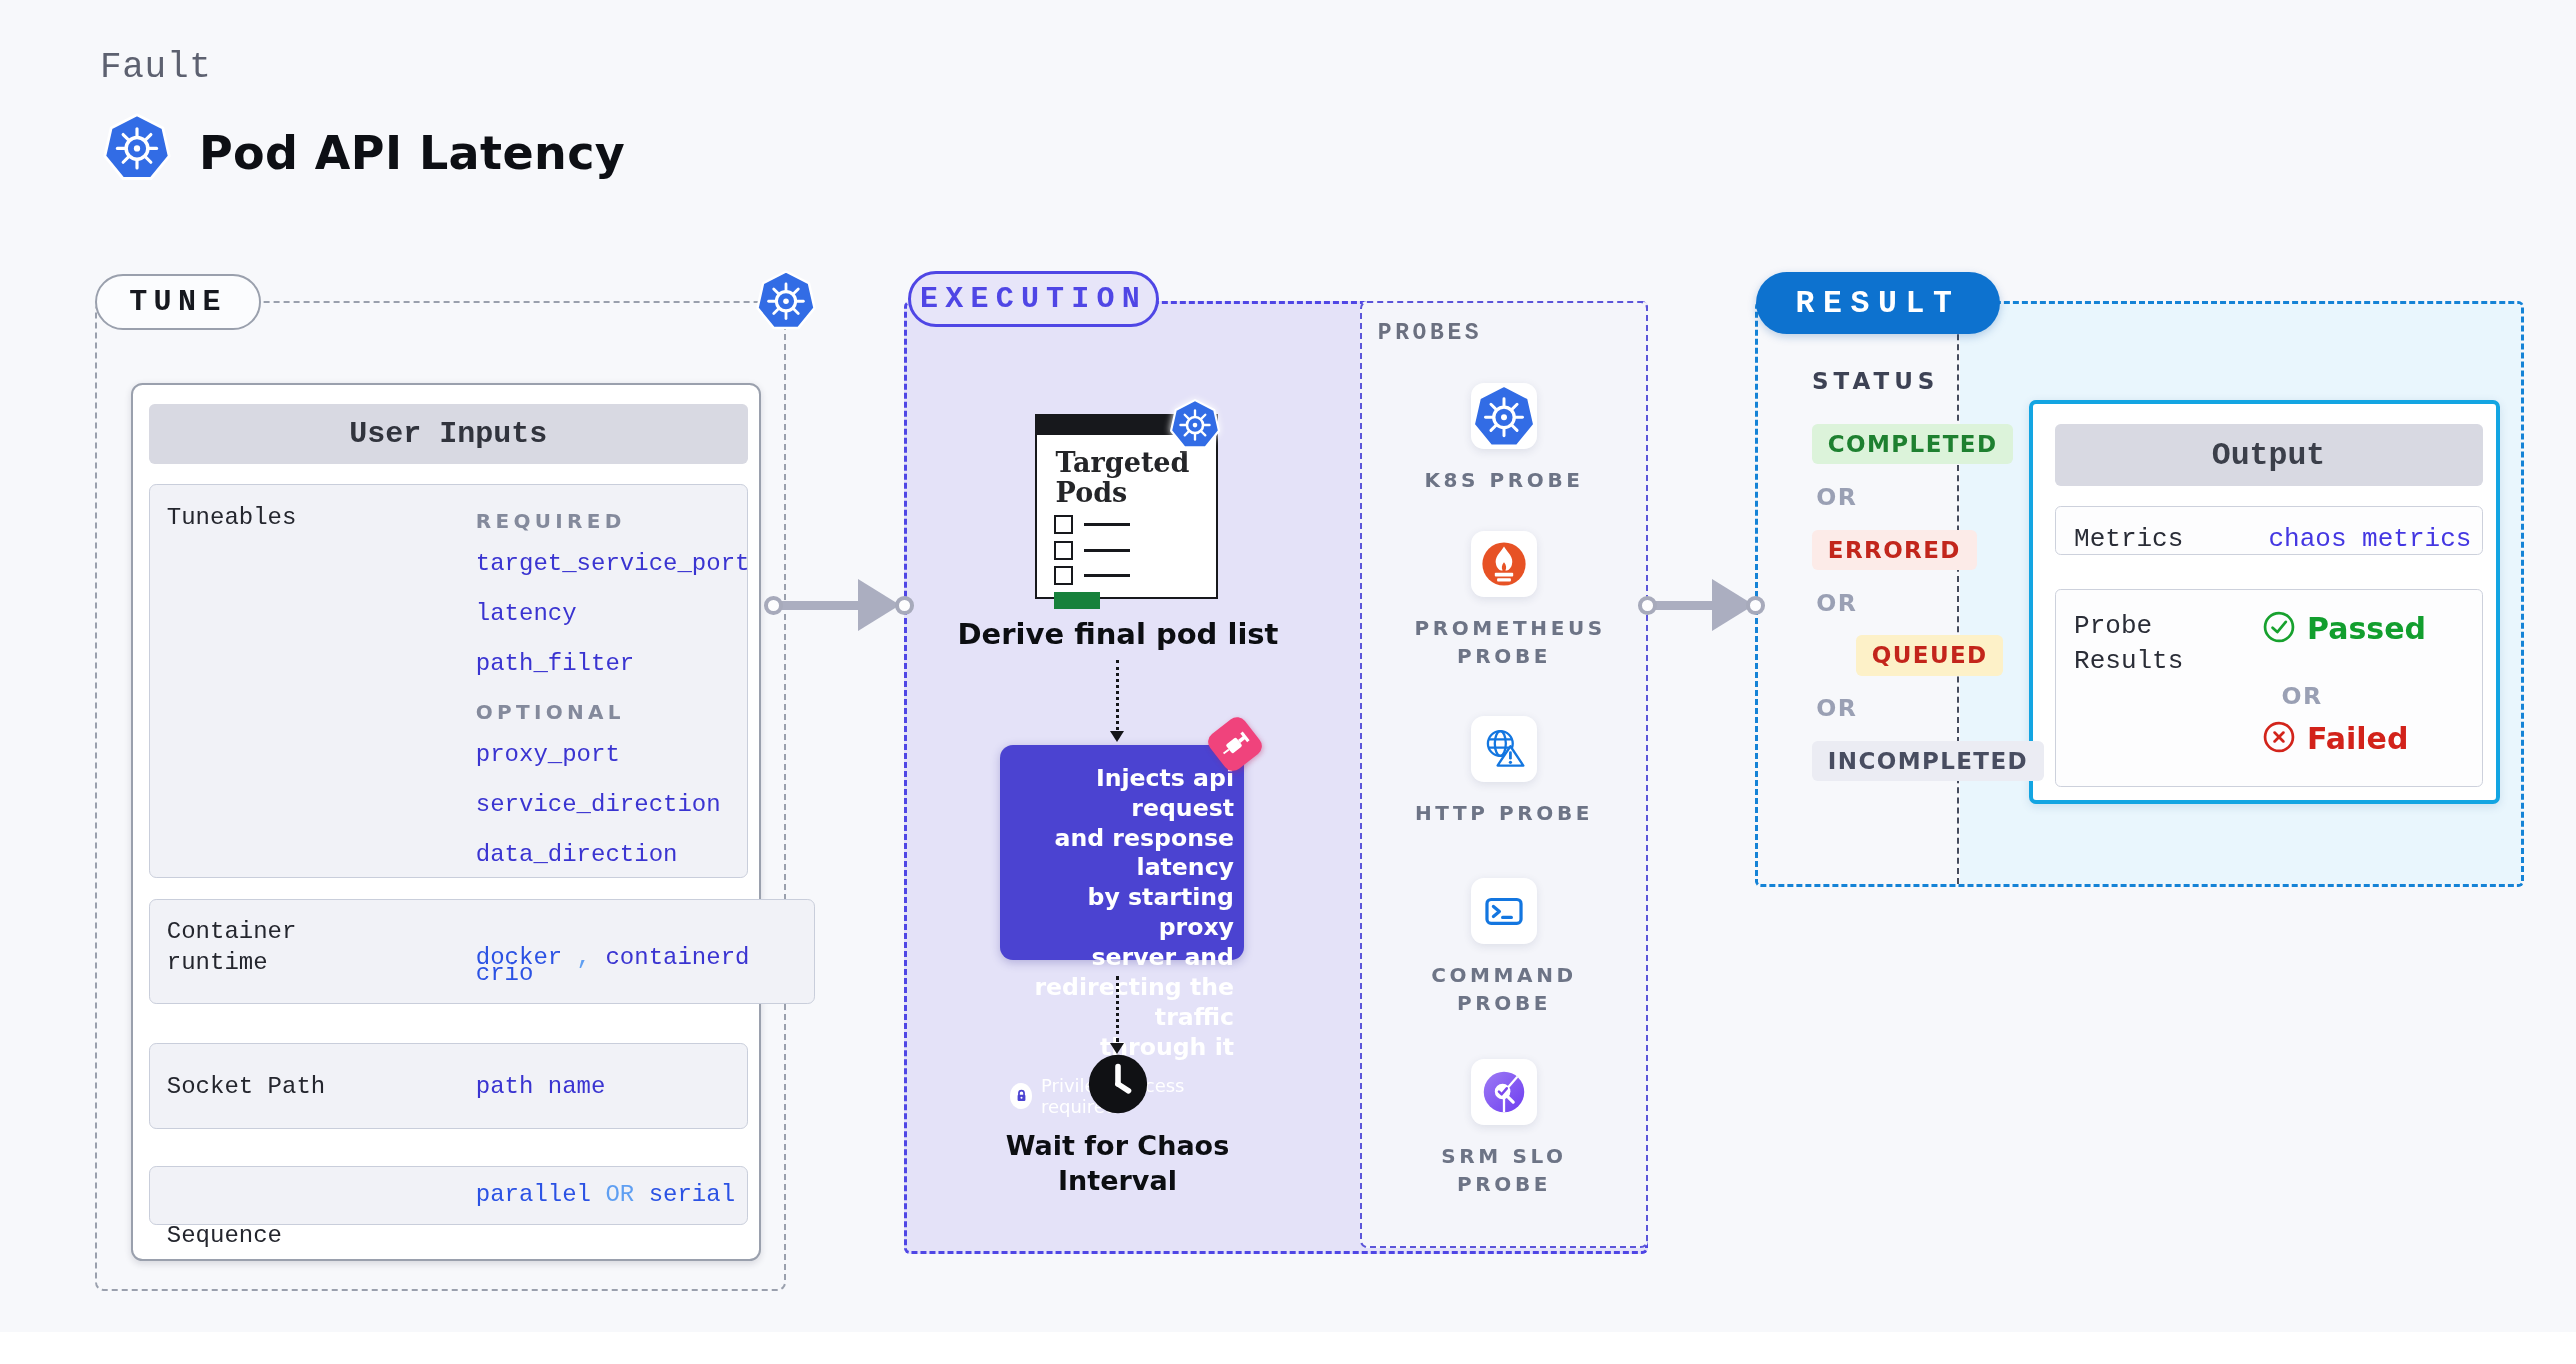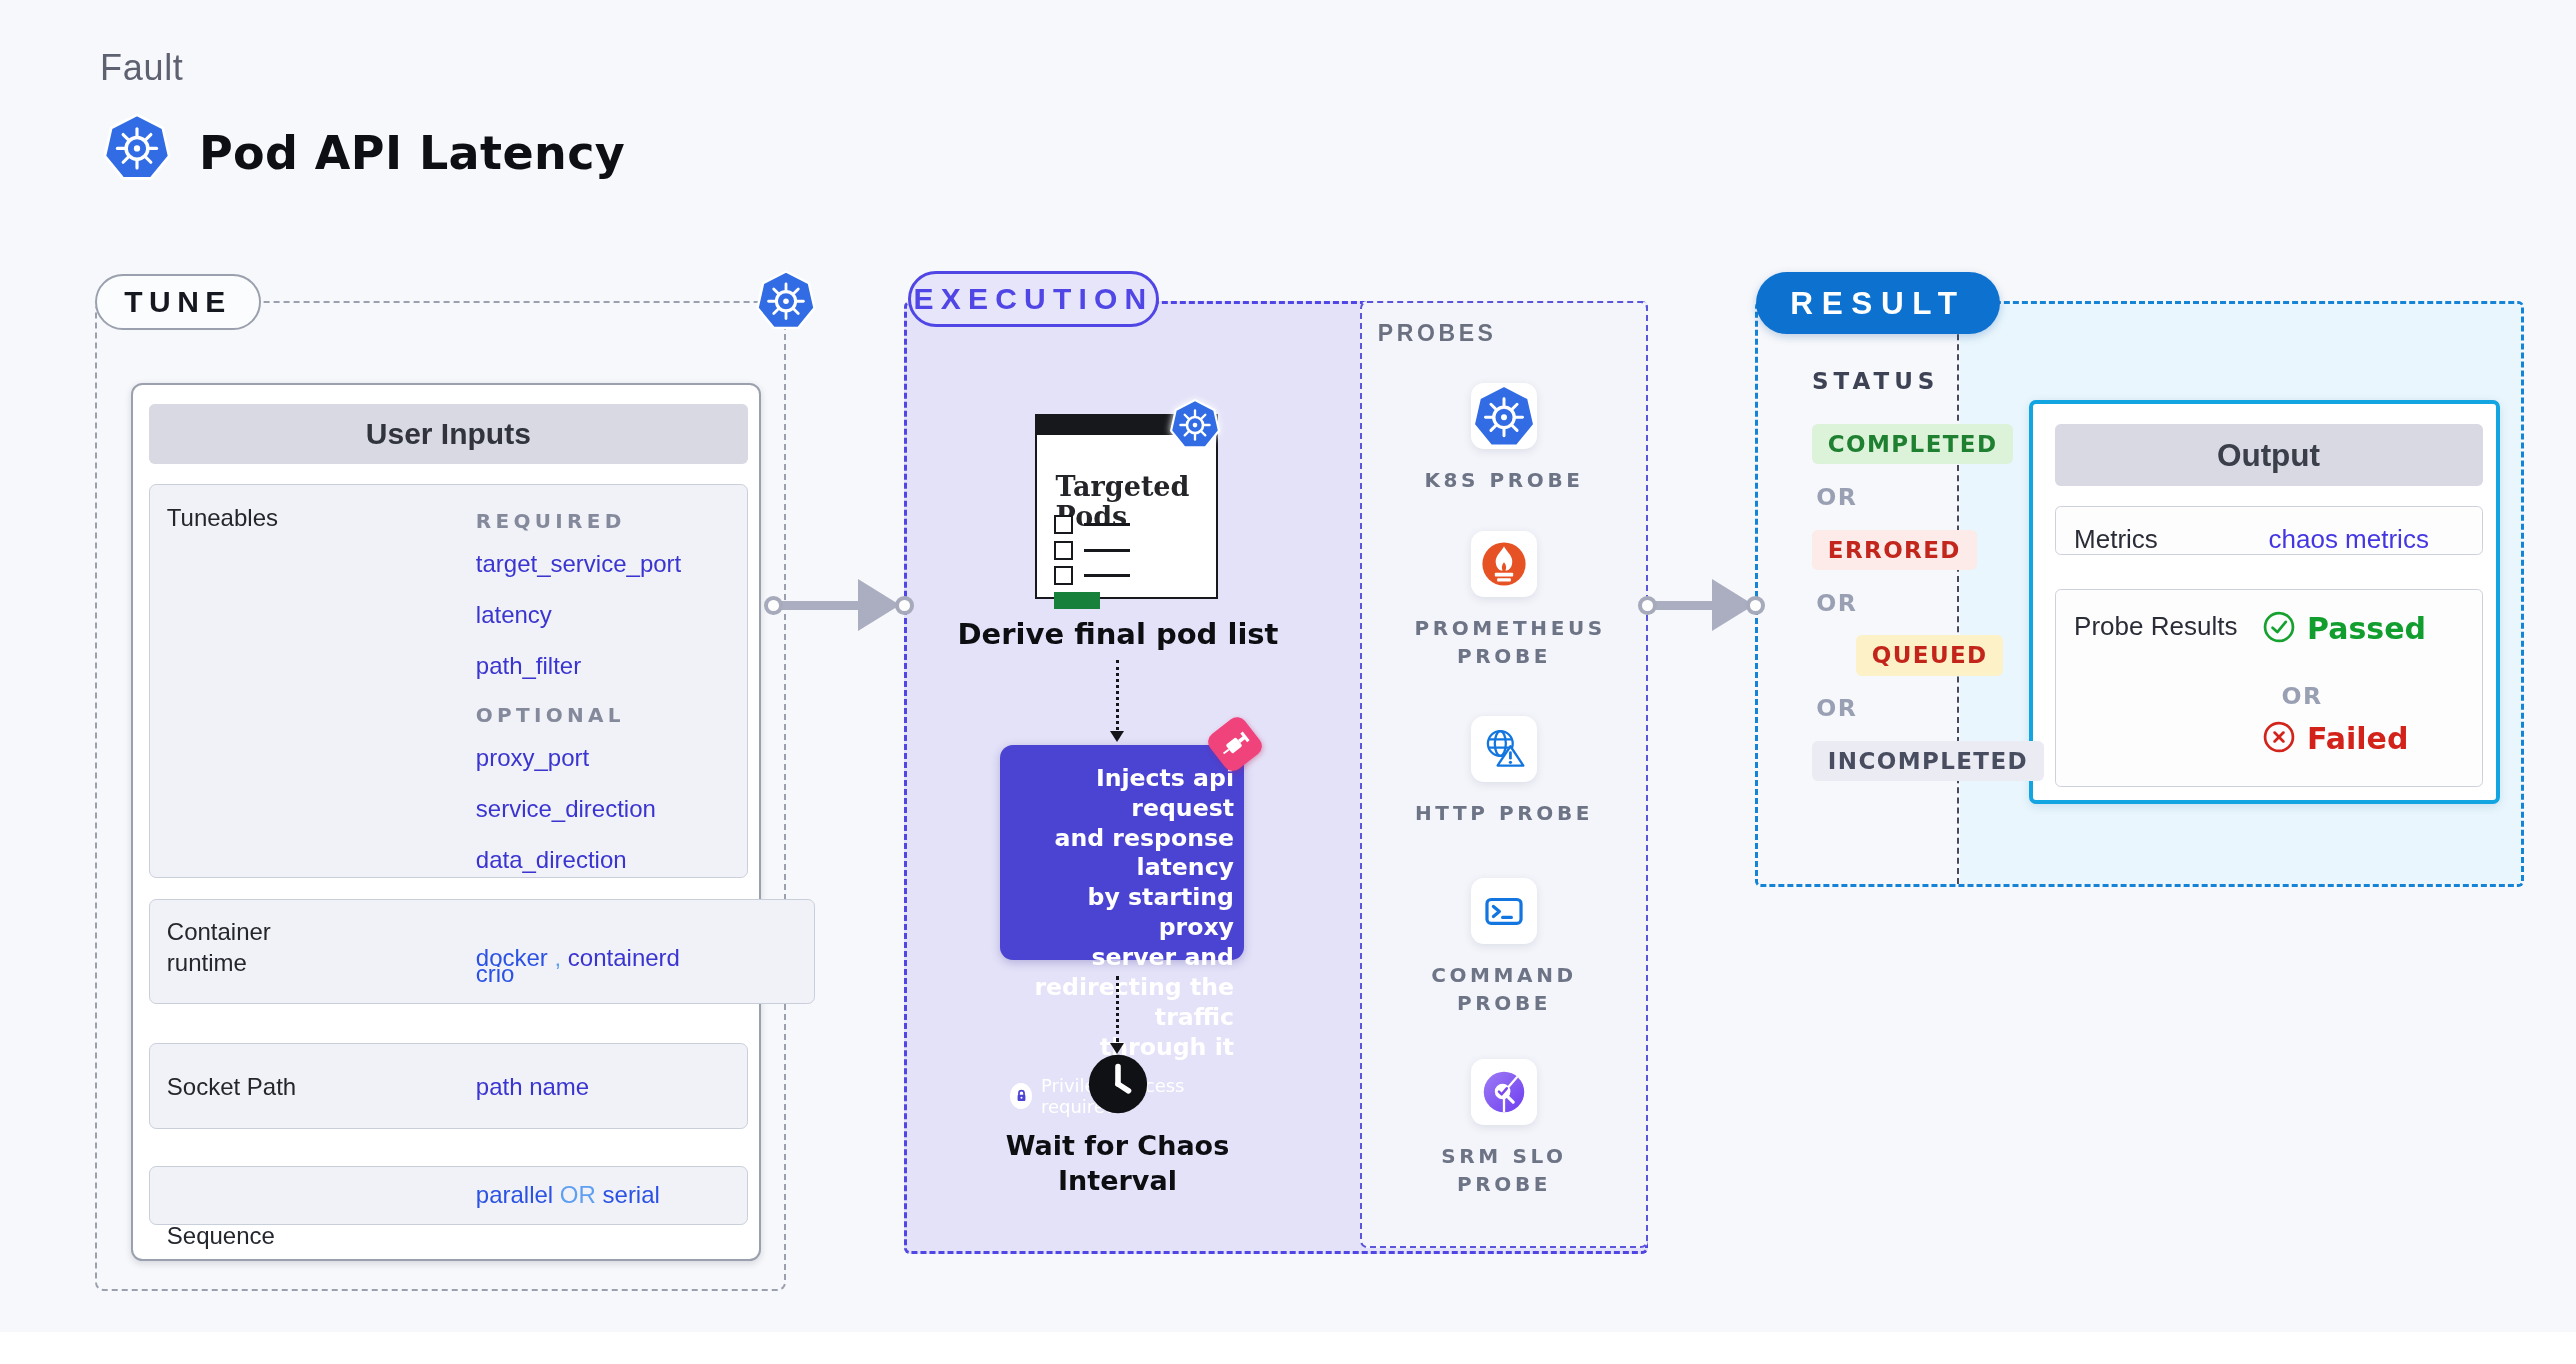--- a/index.html
+++ b/index.html
@@ -4,21 +4,21 @@
 <style>
   * { box-sizing: border-box; margin: 0; padding: 0; }
   html,body { background:#eef0f4; }
   #canvas {
     position: relative; width: 2576px; height: 1365px;
     background: #f7f8fb; overflow: hidden;
     font-family: "DejaVu Sans", "Liberation Sans", sans-serif;
     color:#1a1c22;
   }
   .abs { position:absolute; }
-  .mono { font-family:Liberation Sans, sans-serif; }
+  .mono { font-family:Liberation Mono, monospace; }
   .serif { font-family:"DejaVu Serif","Liberation Serif",serif; }
 
   
   .kicker { font-size:36px; color:#5d6170; letter-spacing:0.7px; }
   .page-title { font-size:46px; font-weight:bold; color:#0d0f14; letter-spacing:0.4px; }
 
   
   .pill { border-radius:34px; display:flex; align-items:center; justify-content:center;
           font-weight:bold; z-index:6; }
   .pill.tune   { background:#fbfcfe; border:2.9px solid #9aa0ad; color:#16181f; font-size:30px; letter-spacing:6.4px; }
@@ -49,21 +49,21 @@
   .probe-item { position:absolute; left:0; width:100%; display:flex; flex-direction:column; align-items:center; }
   .probe-card { width:66px; height:66px; background:#ffffff; border-radius:13px;
                 box-shadow:0 2.9px 8.6px rgba(40,45,90,.10); display:flex; align-items:center; justify-content:center; }
   .probe-card svg { width:46px; height:46px; }
   .probe-label { margin-top:17px; width:179px; text-align:center; font-weight:bold;
                  font-size:20px; letter-spacing:3.6px; color:#6d7486; line-height:1.4; }
 
   
   .pods-box { background:#ffffff; border:2.9px solid #17181c; z-index:4; }
   .pods-topbar { position:absolute; left:-0.7px; top:-0.7px; right:-0.7px; height:20px; background:#17181c; }
-  .pods-title { font-size:27px; font-weight:bold; color:#242528; line-height:1.12;margin-top:24px; }
+  .pods-title { font-size:27px; font-weight:bold; color:#242528; line-height:1.12; }
   .check-row { position:absolute; left:17px; display:flex; align-items:center; }
   .check-box { width:18.6px; height:18.6px; border:2.9px solid #17181c; background:#fff; }
   .check-line { width:46px; height:3.6px; background:#17181c; margin-left:11.5px; }
   .green-bar { position:absolute; left:17px; width:46px; height:17px; background:#17813c; }
 
   .flow-label { font-weight:bold; color:#0c0e12; text-align:center; }
 
   .dot-arrow { border-left:3.6px dotted #141519; z-index:4; }
   .dot-arrow:after { content:""; position:absolute; left:-8.6px; bottom:-11.5px;
     border-left:7.2px solid transparent; border-right:7.2px solid transparent; border-top:11.5px solid #141519; }

